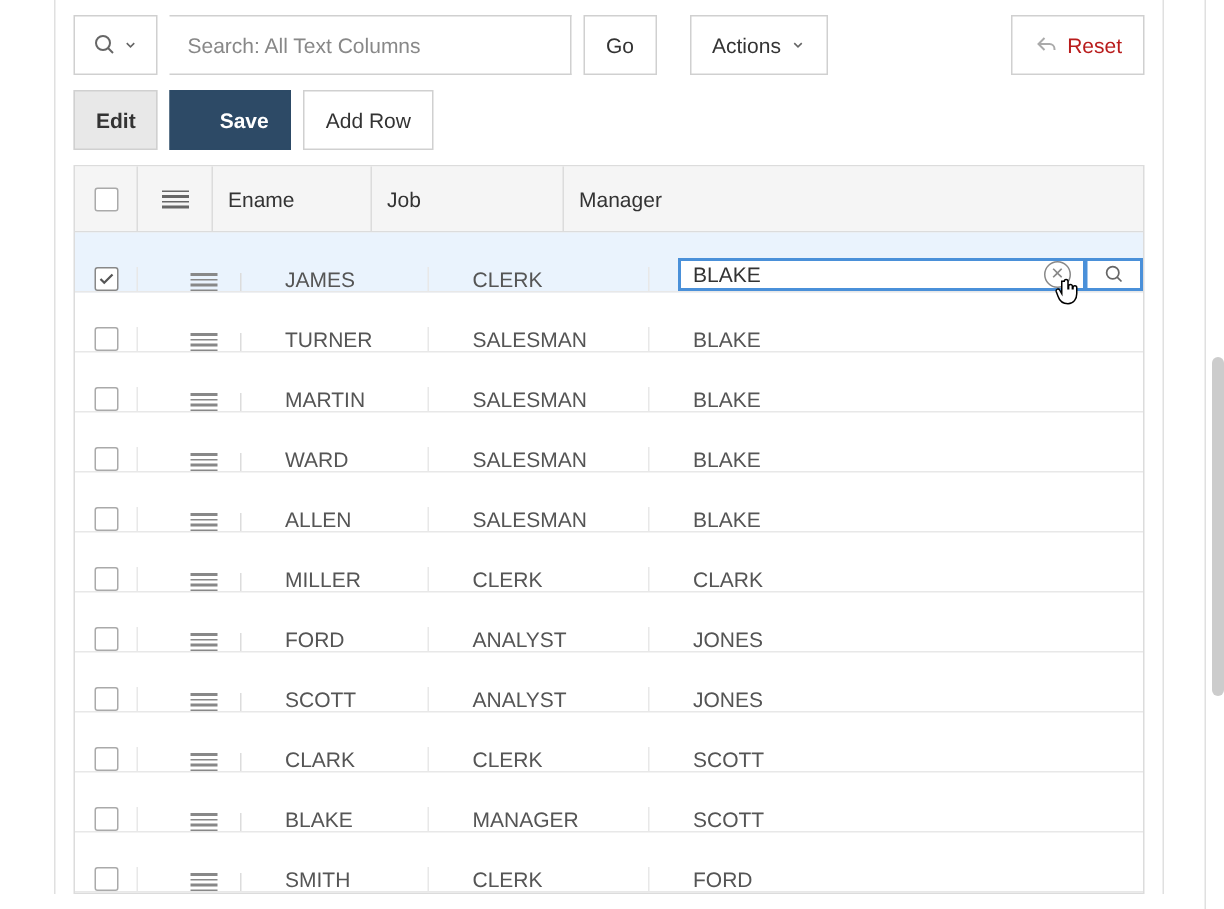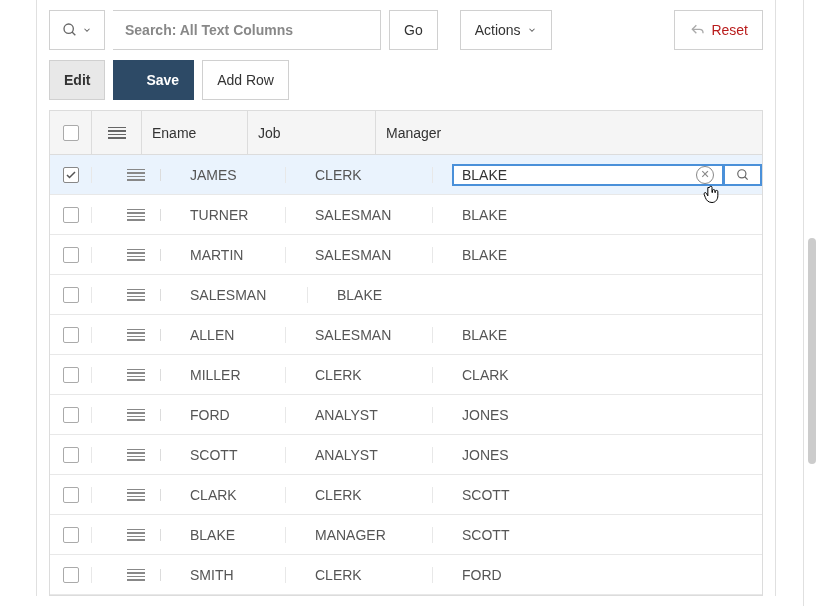--- a/index.html
+++ b/index.html
@@ -1,32 +1,32 @@
 <!DOCTYPE html>
 <html><head>
   <meta charset="utf-8">
   <style>
     * { box-sizing: border-box; margin: 0; padding: 0; }
     body { font-family: -apple-system, BlinkMacSystemFont, "Segoe UI", Arial, sans-serif; font-size: 14px; color: #333; background: #fafafa; }
     .outer { width: 816px; height: 606px; position: relative; background: #fff; }
     .panel { position: absolute; left: 36px; top: 0; width: 740px; background: #fff; border-left: 1px solid #e0e0e0; border-right: 1px solid #e0e0e0; padding: 10px 12px 0 12px; }
     .toolbar { display: flex; align-items: center; gap: 8px; margin-bottom: 10px; }
     .search-btn { display: flex; align-items: center; justify-content: center; width: 56px; height: 40px; border: 1px solid #d0d0d0; background: #fff; cursor: pointer; }
-    .search-input { flex: 0 0 268px; height: 40px; border: 1px solid #d0d0d0; border-left: none; padding: 0 12px; font-size: 14px; color: #666; font-weight: bold; }
+    .search-input { flex: 0 0 268px; height: 40px; border: 1px solid #d0d0d0; border-left: none; padding: 0 12px; font-size: 14px; color: #666; }
     .search-input::placeholder { color: #888; }
     .btn { height: 40px; padding: 0 14px; border: 1px solid #d0d0d0; background: #fff; font-size: 14px; color: #333; cursor: pointer; display: inline-flex; align-items: center; gap: 6px; }
     .gap { width: 6px; }
     .spacer { flex: 1; }
     .reset-btn { color: #b91c1c; display: inline-flex; align-items: center; gap: 6px; }
     .row2 { display: flex; gap: 8px; margin-bottom: 10px; }
     .edit-btn { background: #e8e8e8; border: 1px solid #d0d0d0; font-weight: bold; }
     .save-btn { background: #2d4a66; color: #fff; border: 1px solid #2d4a66; font-weight: 600; padding-left: 32px; }
     .grid { border: 1px solid #dcdcdc; }
     .grid-head { display: flex; height: 44px; background: #f5f5f5; border-bottom: 1px solid #dcdcdc; font-weight: 400; color: #333; }
-    .grid-row { display: flex; height: 40px; border-bottom: 1px solid #e8e8e8; align-items: center; font-size: 14px; color: #555; gap: 19px; }
+    .grid-row { display: flex; height: 40px; border-bottom: 1px solid #e8e8e8; align-items: flex-end; font-size: 14px; color: #555; gap: 19px; }
     .grid-row.selected { background: #eaf3fd; }
     .cell { display: flex; align-items: center; padding: 0 10px; border-right: 1px solid #e8e8e8; }
     .grid-head .cell { border-right: 1px solid #dcdcdc; }
     .col-check { width: 42px; justify-content: center; flex-shrink: 0; }
     .col-drag { width: 50px; justify-content: center; flex-shrink: 0; border-right: 1px solid #dcdcdc !important; }
     .col-ename { width: 106px; flex-shrink: 0; }
     .col-job { width: 128px; flex-shrink: 0; }
     .col-mgr { flex: 1; border-right: none !important; }
     .chk { width: 16px; height: 16px; border: 1.5px solid #aaa; border-radius: 2px; background: #fff; display: inline-flex; align-items: center; justify-content: center; cursor: pointer; }
     .chk.on { background: #fff; border-color: #888; }
@@ -181,20 +181,21 @@
               <span class="chk"></span>
             </div>
             <div class="cell col-drag">
               <span class="drag-ic">
                 <span></span>
                 <span></span>
                 <span></span>
                 <span></span>
               </span>
             </div>
+            <div class="cell col-ename">WARD</div>
             <div class="cell col-job">SALESMAN</div>
             <div class="cell col-mgr">BLAKE</div>
           </div>
           <div class="grid-row">
             <div class="cell col-check">
               <span class="chk"></span>
             </div>
             <div class="cell col-drag">
               <span class="drag-ic">
                 <span></span>

